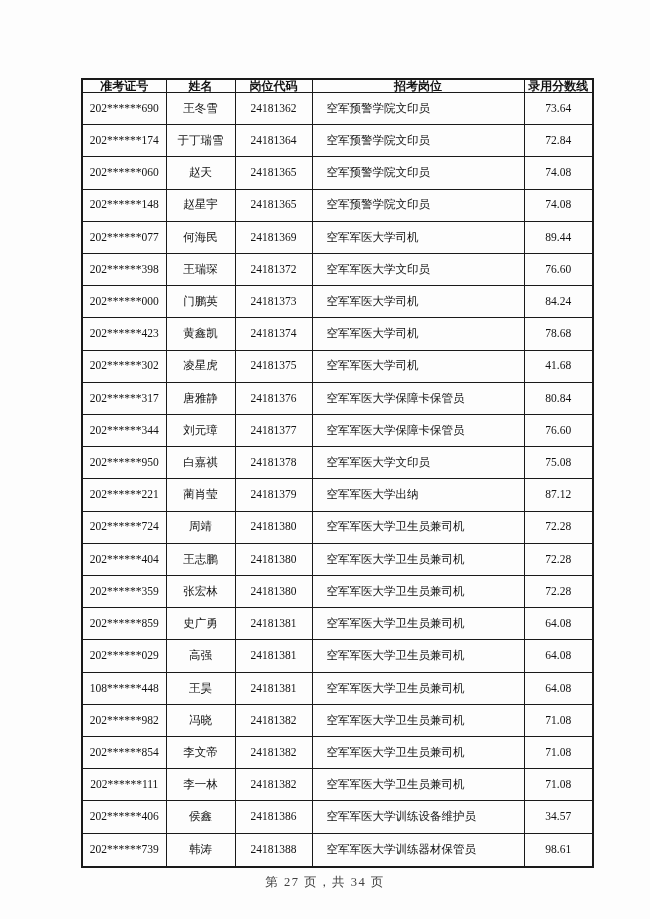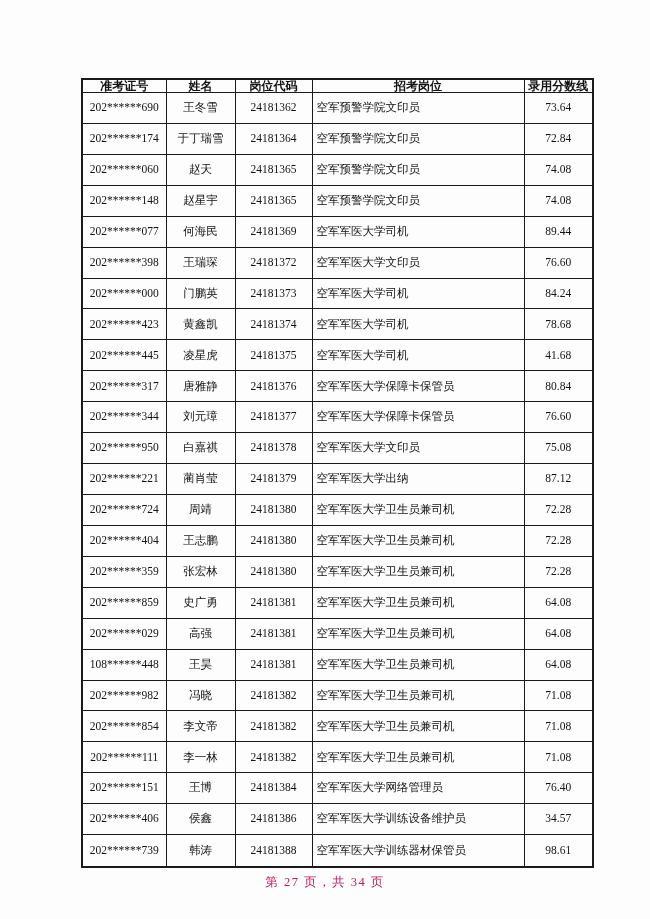--- a/index.html
+++ b/index.html
@@ -36,36 +36,36 @@
     padding: 0 2px;
     overflow: hidden;
     white-space: nowrap;
   }
   .score-table th {
     font-weight: bold;
     font-size: 12px;
   }
   .score-table td.pos-cell {
     text-align: left;
-    padding-left: 4px;
+    padding-left: 14px;
   }
   .col-exam  { width: 84px; }
   .col-name  { width: 69px; }
   .col-code  { width: 77px; }
   .col-pos   { width: 212px; }
   .col-score { width: 69px; }
   .footer {
     position: absolute;
     left: 0;
     top: 874px;
     width: 100%;
     text-align: center;
     font-size: 12.5px;
     letter-spacing: 1.5px;
-    color: #be185d;
+    color: #404040;
   }
 </style>
 </head>
 <body>
 
 <div class="page">
 
   <table class="score-table">
     <colgroup>
       <col class="col-exam">
@@ -134,21 +134,21 @@
           <td>84.24</td>
         </tr>
         <tr>
           <td>202******423</td>
           <td>黄鑫凯</td>
           <td>24181374</td>
           <td class="pos-cell">空军军医大学司机</td>
           <td>78.68</td>
         </tr>
         <tr>
-          <td>202******445</td>
+          <td>202******302</td>
           <td>凌星虎</td>
           <td>24181375</td>
           <td class="pos-cell">空军军医大学司机</td>
           <td>41.68</td>
         </tr>
         <tr>
           <td>202******317</td>
           <td>唐雅静</td>
           <td>24181376</td>
           <td class="pos-cell">空军军医大学保障卡保管员</td>
@@ -232,27 +232,20 @@
           <td>71.08</td>
         </tr>
         <tr>
           <td>202******111</td>
           <td>李一林</td>
           <td>24181382</td>
           <td class="pos-cell">空军军医大学卫生员兼司机</td>
           <td>71.08</td>
         </tr>
         <tr>
-          <td>202******151</td>
-          <td>王博</td>
-          <td>24181384</td>
-          <td class="pos-cell">空军军医大学网络管理员</td>
-          <td>76.40</td>
-        </tr>
-        <tr>
           <td>202******406</td>
           <td>侯鑫</td>
           <td>24181386</td>
           <td class="pos-cell">空军军医大学训练设备维护员</td>
           <td>34.57</td>
         </tr>
         <tr>
           <td>202******739</td>
           <td>韩涛</td>
           <td>24181388</td>

